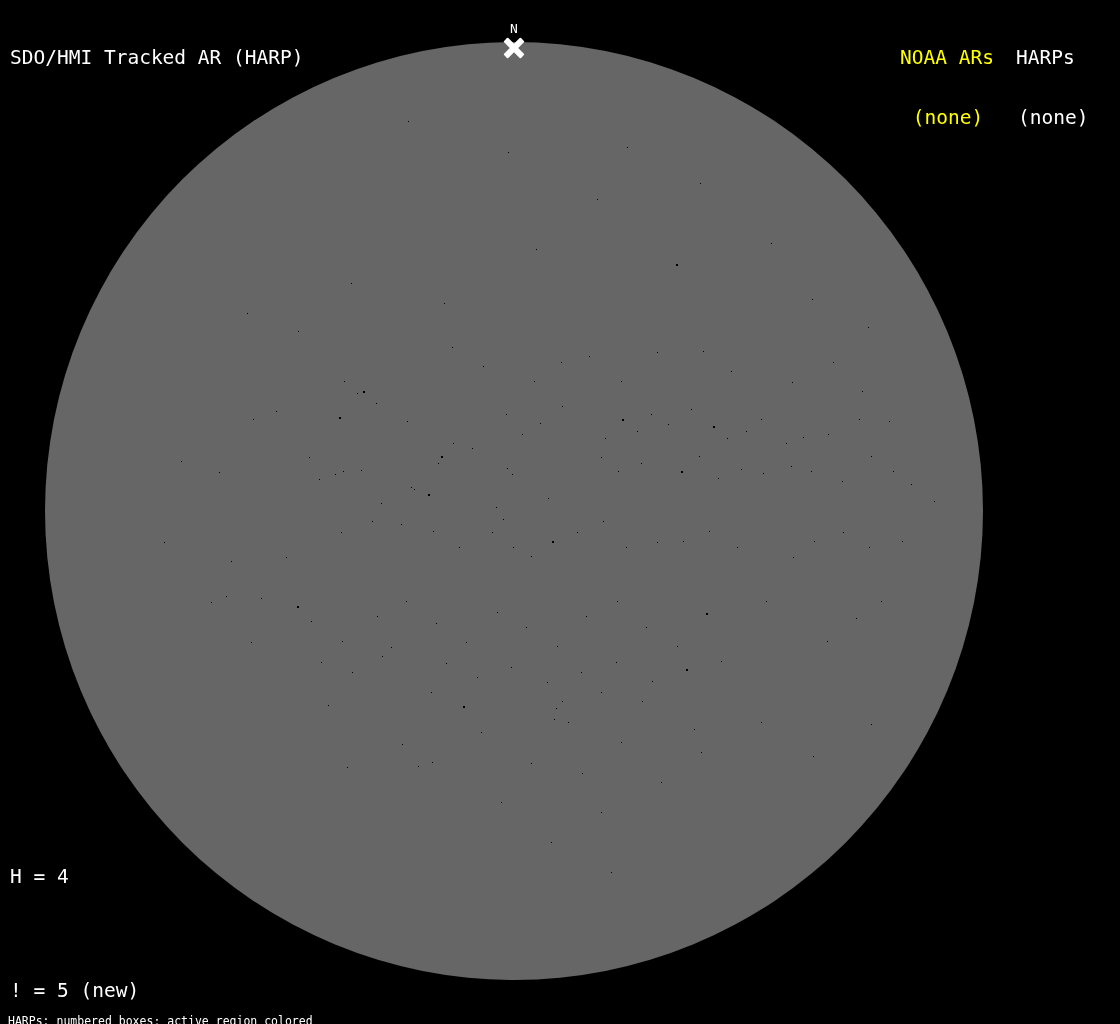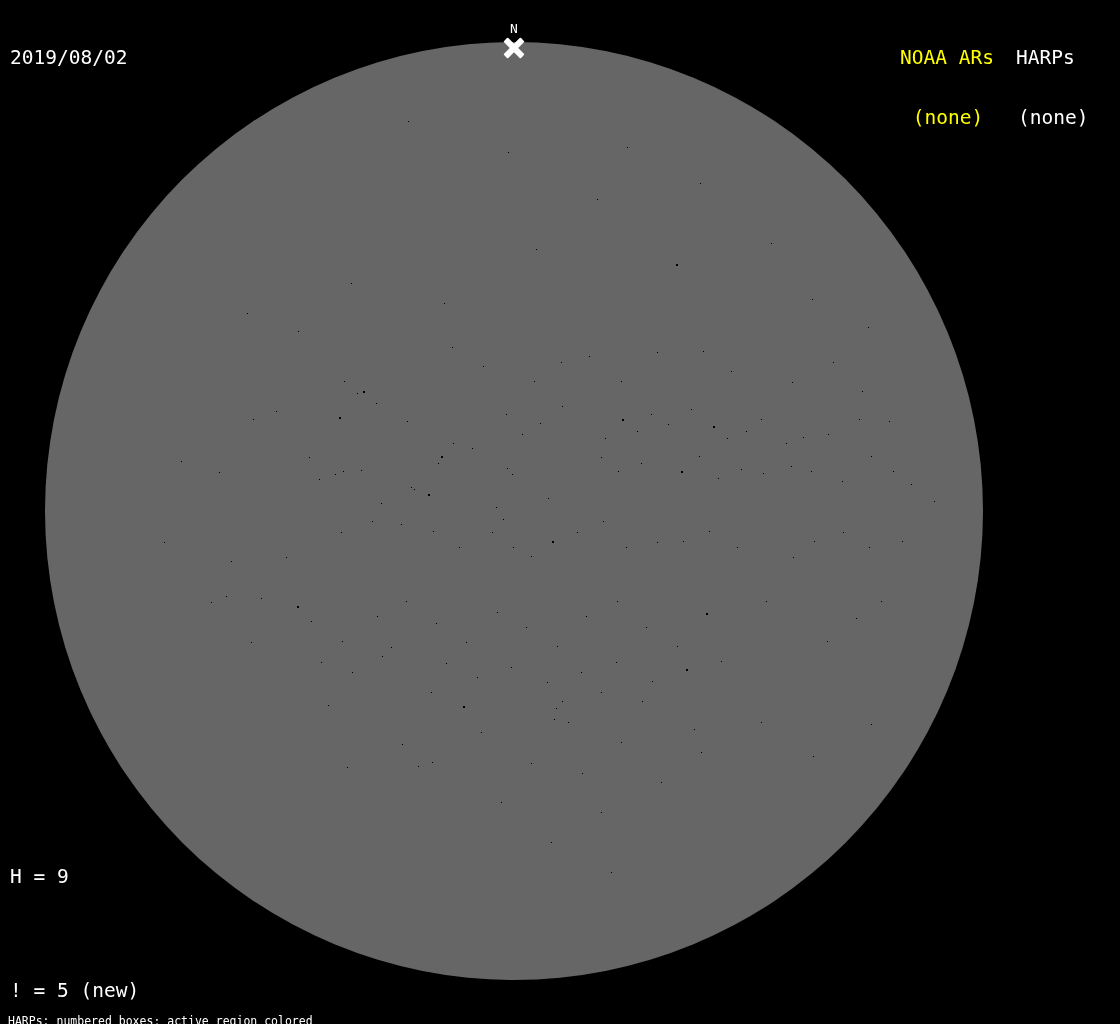--- a/index.html
+++ b/index.html
@@ -270,42 +270,42 @@
       <i style="left: 611px; top: 872px; width: 1px; height: 1px; background: rgb(0, 0, 0);"></i>
       <i style="left: 501px; top: 802px; width: 1px; height: 1px; background: rgb(0, 0, 0);"></i>
       <i style="left: 432px; top: 762px; width: 1px; height: 1px; background: rgb(0, 0, 0);"></i>
       <i style="left: 701px; top: 752px; width: 1px; height: 1px; background: rgb(0, 0, 0);"></i>
       <i style="left: 761px; top: 722px; width: 1px; height: 1px; background: rgb(0, 0, 0);"></i>
       <i style="left: 871px; top: 724px; width: 1px; height: 1px; background: rgb(0, 0, 0);"></i>
       <i style="left: 813px; top: 756px; width: 1px; height: 1px; background: rgb(0, 0, 0);"></i>
     </div>
 
   <div class="title-block">
-    <div>2019/08/02</div>
+    <div>SDO/HMI Tracked AR (HARP)</div>
   </div>
 
   <div class="tr-col noaa-col" style="color: rgb(255, 255, 0); text-align: center;">
     <div>NOAA ARs</div>
     <div class="val">(none)</div>
   </div>
 
   <div class="tr-col harps-col" style="color: rgb(255, 255, 255);">
     <div>HARPs</div>
     <div class="val">(none)</div>
   </div>
 
   <div class="north-label">N</div>
 
   <div class="north-marker">
     <i class="bar1"></i>
     <i class="bar2"></i>
   </div>
 
   <div class="counters">
-    <div>H = 9</div>
+    <div>H = 4</div>
     <div class="gap"></div>
     <div>! = 5 (new)</div>
     
     
     
     
     
   </div>
 
   <div class="footnotes">

